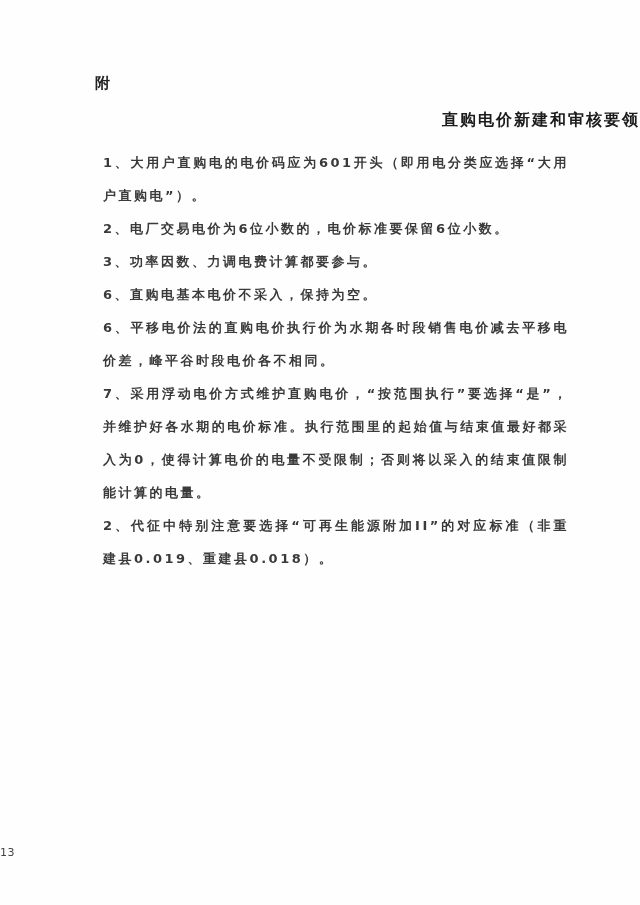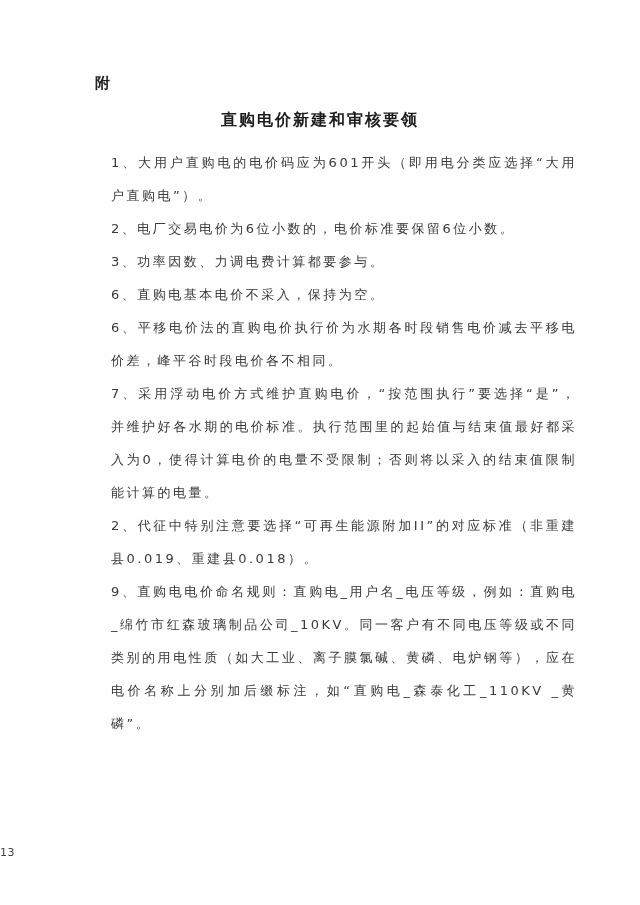--- a/index.html
+++ b/index.html
@@ -25,31 +25,32 @@
     font-weight: bold;
     color: #222222;
     letter-spacing: 1px;
   }
   .doc-title {
     position: absolute;
     left: 0;
     right: 0;
     top: 110px;
     margin: 0;
-    text-align: center;
+    text-align: right;
     font-size: 16px;
     font-weight: bold;
     letter-spacing: 2px;
     color: #1c1c1c;
   }
   .doc-body {
     position: absolute;
-    left: 111px;
+    left: 103px;
     top: 146px;
     width: 466px;
+    font-weight: bold;
   }
   .item {
     margin: 0;
     font-size: 13px;
     line-height: 33px;
     letter-spacing: 2.5px;
     text-align: justify;
     color: #3a3a3a;
   }
   .page-number {
@@ -72,17 +73,16 @@
   <h1 class="doc-title">直购电价新建和审核要领</h1>
 
   <div class="doc-body">
     <p class="item">1、大用户直购电的电价码应为601开头（即用电分类应选择“大用户直购电”）。</p>
     <p class="item">2、电厂交易电价为6位小数的，电价标准要保留6位小数。</p>
     <p class="item">3、功率因数、力调电费计算都要参与。</p>
     <p class="item">6、直购电基本电价不采入，保持为空。</p>
     <p class="item">6、平移电价法的直购电价执行价为水期各时段销售电价减去平移电价差，峰平谷时段电价各不相同。</p>
     <p class="item">7、采用浮动电价方式维护直购电价，“按范围执行”要选择“是”，并维护好各水期的电价标准。执行范围里的起始值与结束值最好都采入为0，使得计算电价的电量不受限制；否则将以采入的结束值限制能计算的电量。</p>
     <p class="item">2、代征中特别注意要选择“可再生能源附加II”的对应标准（非重建县0.019、重建县0.018）。</p>
-    <p class="item">9、直购电电价命名规则：直购电_用户名_电压等级，例如：直购电_绵竹市红森玻璃制品公司_10KV。同一客户有不同电压等级或不同类别的用电性质（如大工业、离子膜氯碱、黄磷、电炉钢等），应在电价名称上分别加后缀标注，如“直购电_森泰化工_110KV _黄磷”。</p>
   </div>
 
   <div class="page-number">13</div>
 </div>
 
 </body></html>

